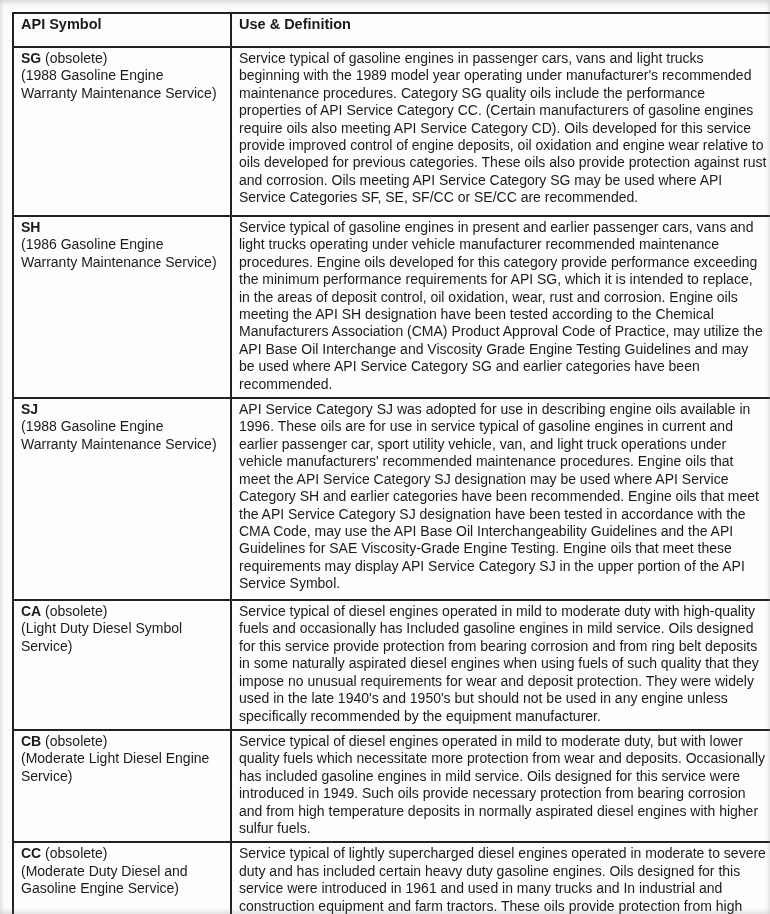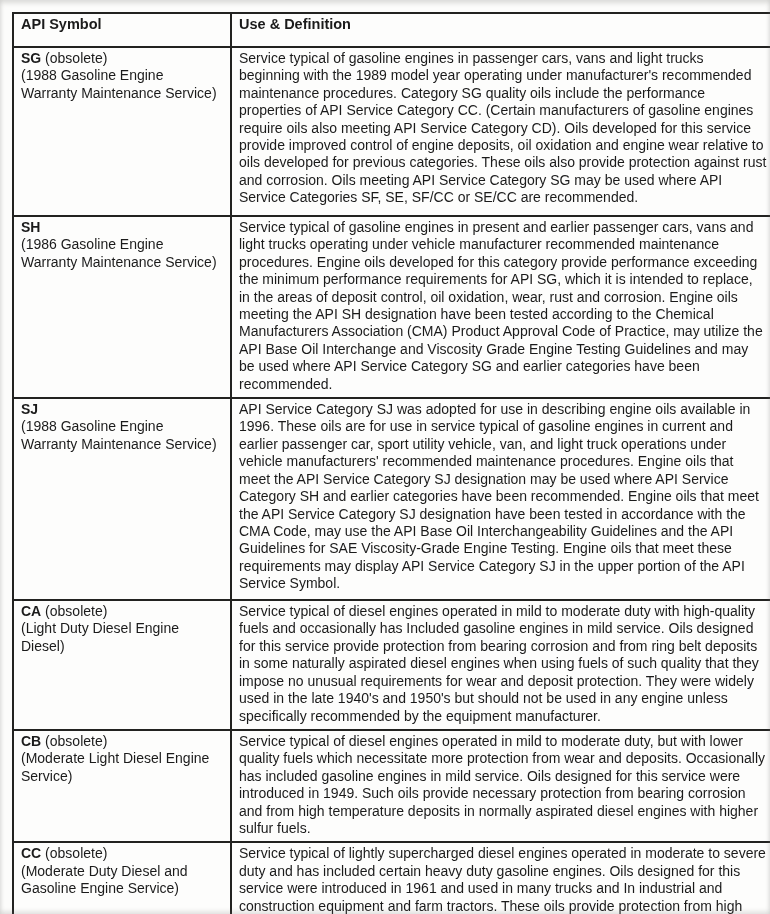--- a/index.html
+++ b/index.html
@@ -92,21 +92,21 @@
         <td>
           <div class="sym-line"><span class="code">SJ</span><span></span></div>
           <div class="subtitle">(1988 Gasoline Engine Warranty Maintenance Service)</div>
         </td>
         <td class="def">API Service Category SJ was adopted for use in describing engine oils available in 1996. These oils are for use in service typical of gasoline engines in current and earlier passenger car, sport utility vehicle, van, and light truck operations under vehicle manufacturers' recommended maintenance procedures. Engine oils that meet the API Service Category SJ designation may be used where API Service Category SH and earlier categories have been recommended. Engine oils that meet the API Service Category SJ designation have been tested in accordance with the CMA Code, may use the API Base Oil Interchangeability Guidelines and the API Guidelines for SAE Viscosity-Grade Engine Testing. Engine oils that meet these requirements may display API Service Category SJ in the upper portion of the API Service Symbol.</td>
       </tr>
 
       <tr class="r-ca">
         <td>
           <div class="sym-line"><span class="code">CA</span><span> (obsolete)</span></div>
-          <div class="subtitle">(Light Duty Diesel Engine Diesel)</div>
+          <div class="subtitle">(Light Duty Diesel Symbol Service)</div>
         </td>
         <td class="def">Service typical of diesel engines operated in mild to moderate duty with high-quality fuels and occasionally has Included gasoline engines in mild service. Oils designed for this service provide protection from bearing corrosion and from ring belt deposits in some naturally aspirated diesel engines when using fuels of such quality that they impose no unusual requirements for wear and deposit protection. They were widely used in the late 1940's and 1950's but should not be used in any engine unless specifically recommended by the equipment manufacturer.</td>
       </tr>
 
       <tr class="r-cb">
         <td>
           <div class="sym-line"><span class="code">CB</span><span> (obsolete)</span></div>
           <div class="subtitle">(Moderate Light Diesel Engine Service)</div>
         </td>
         <td class="def">Service typical of diesel engines operated in mild to moderate duty, but with lower quality fuels which necessitate more protection from wear and deposits. Occasionally has included gasoline engines in mild service. Oils designed for this service were introduced in 1949. Such oils provide necessary protection from bearing corrosion and from high temperature deposits in normally aspirated diesel engines with higher sulfur fuels.</td>

